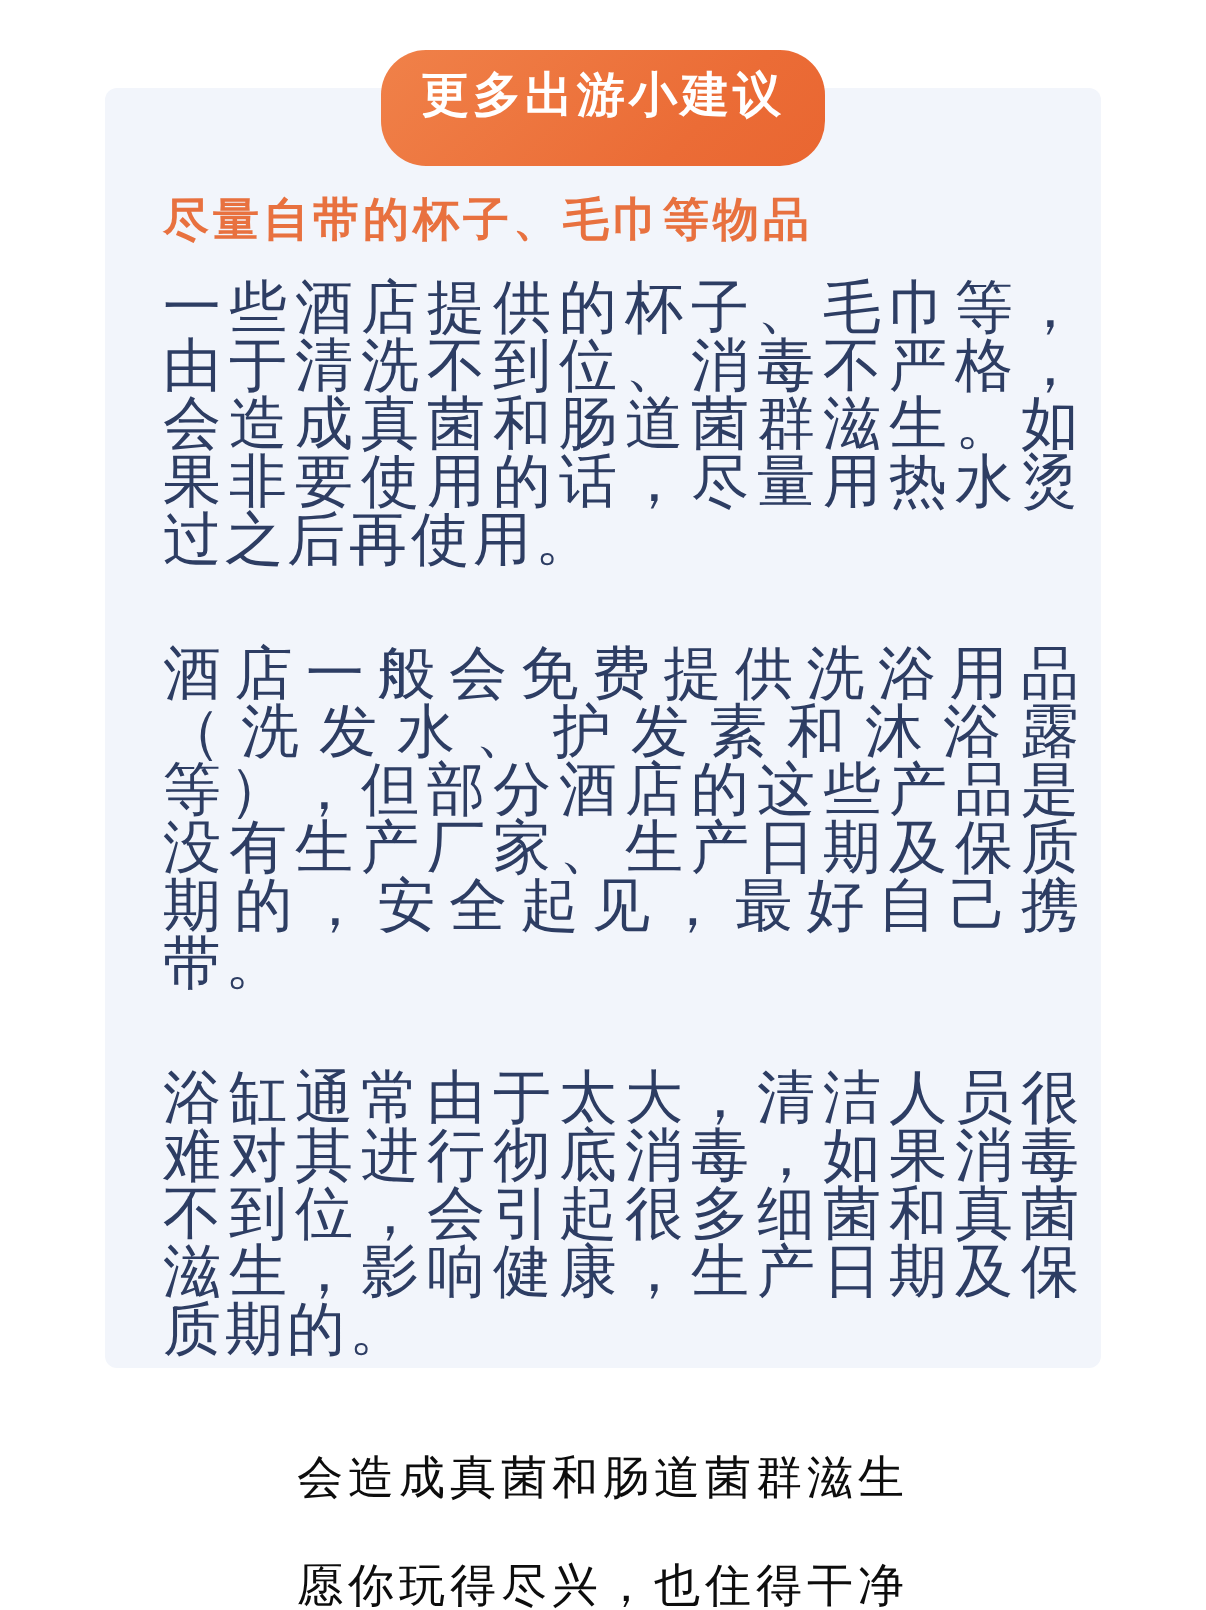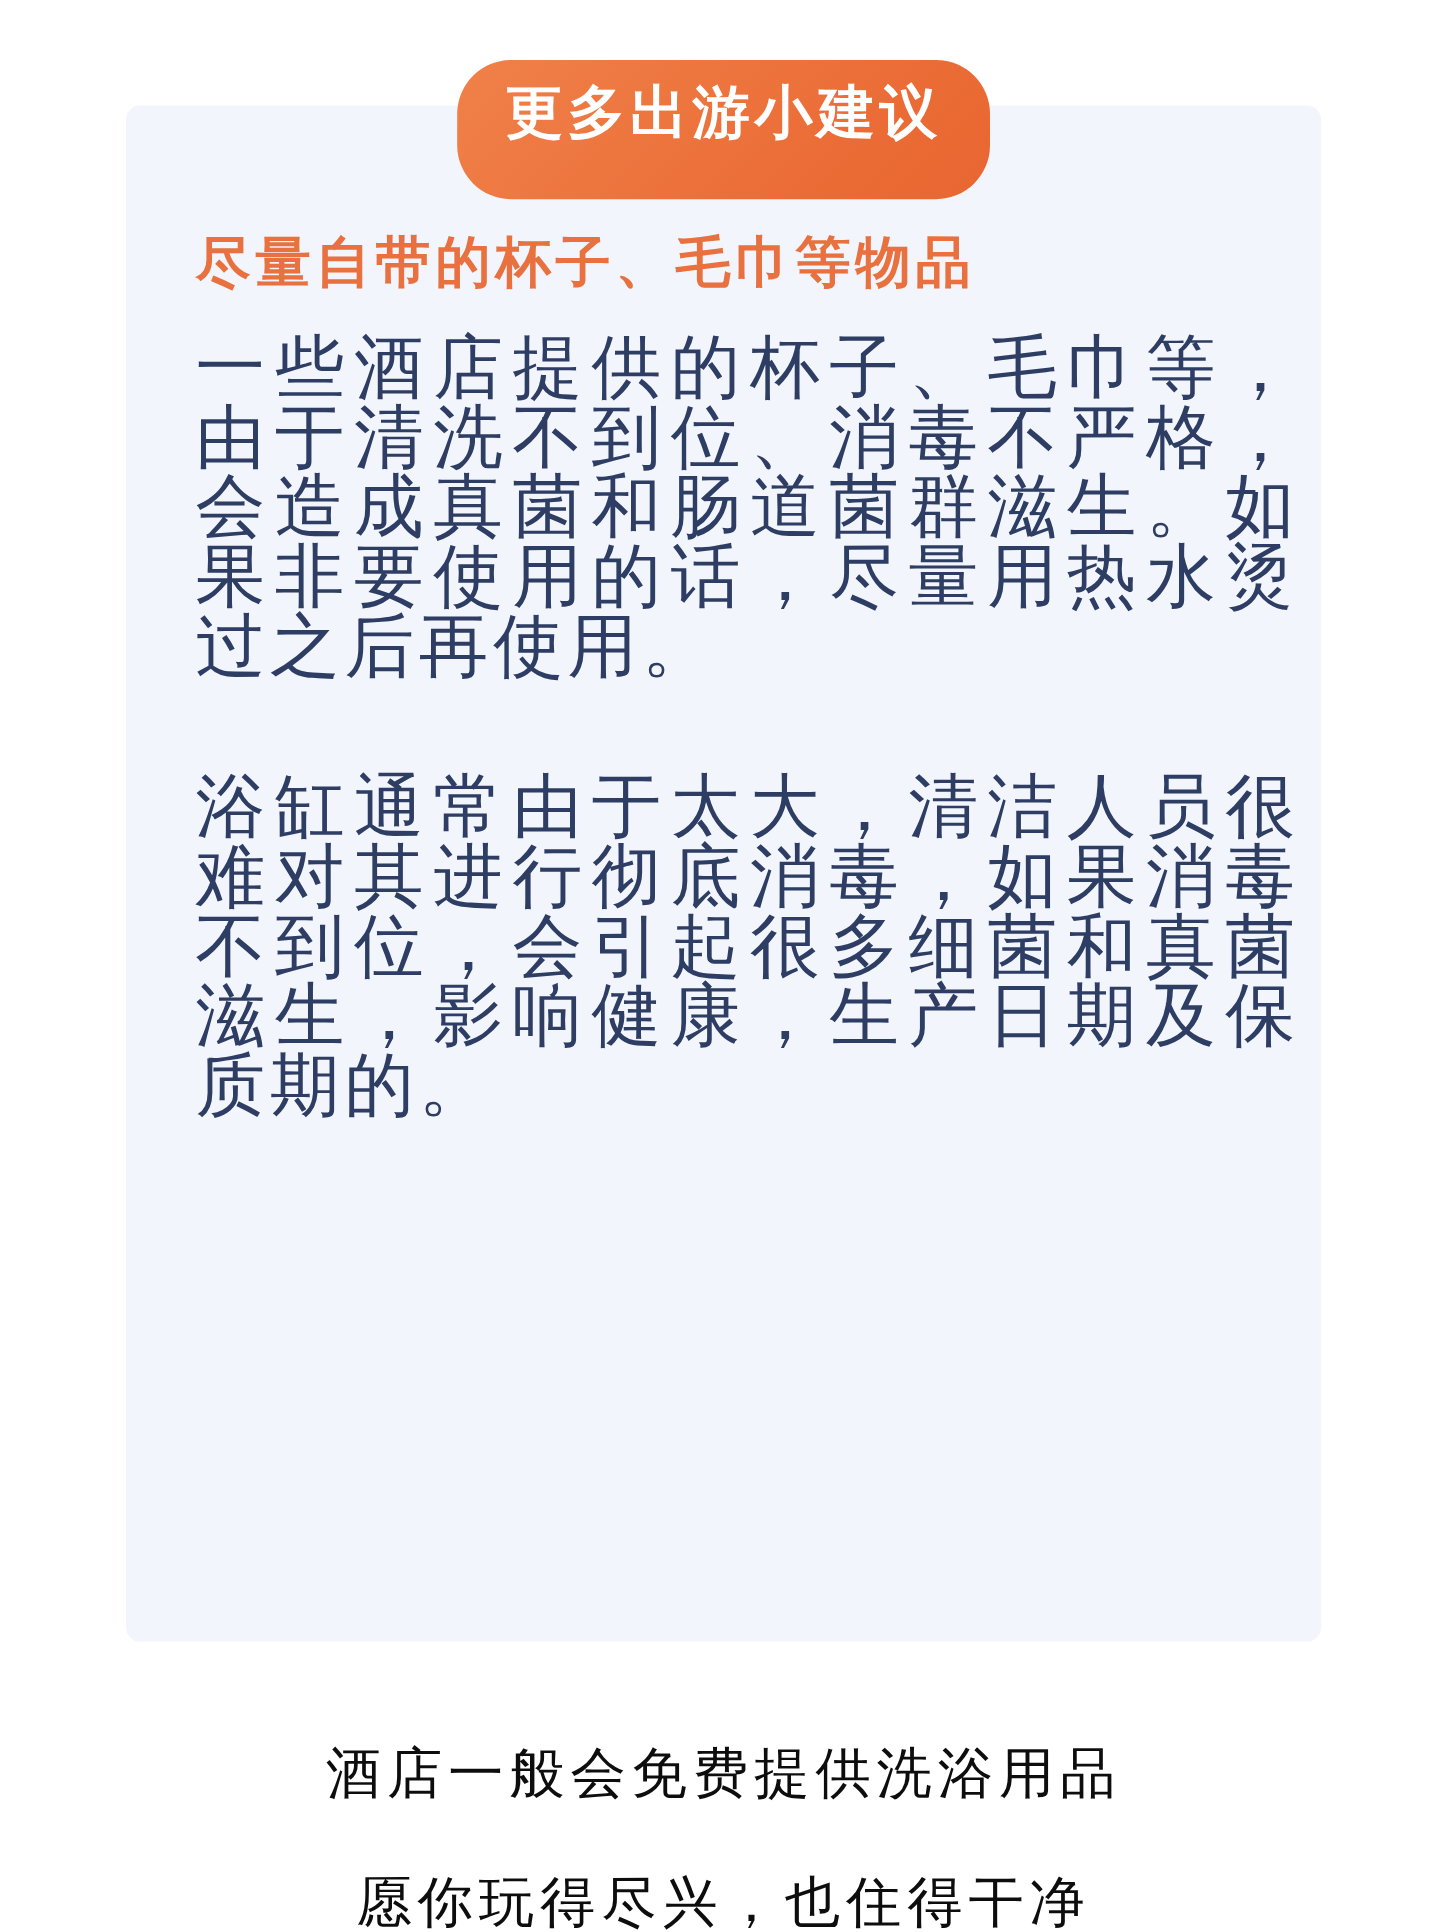--- a/index.html
+++ b/index.html
@@ -38,21 +38,21 @@
     position: absolute;
     top: 88px;
     left: 105px;
     width: 996px;
     height: 1280px;
     background: #f2f5fb;
     border-radius: 12px;
     padding: 102px 18px 0 58px;
     z-index: 1;
   }
-  .section { margin-bottom: 76px; font-family: Liberation Serif, serif; }
+  .section { margin-bottom: 76px; }
   .section:last-child { margin-bottom: 0; }
   .section-heading {
     color: #e8713f;
     font-size: 46px;
     font-weight: 700;
     letter-spacing: 4px;
     line-height: 58px;
     margin-bottom: 30px;
   }
   .section-body {
@@ -94,26 +94,27 @@
   <div class="badge">更多出游小建议</div>
 
   <div class="card">
 
     <div class="section">
       <div class="section-heading">尽量自带的杯子、毛巾等物品</div>
       <div class="section-body">一些酒店提供的杯子、毛巾等，由于清洗不到位、消毒不严格，会造成真菌和肠道菌群滋生。如果非要使用的话，尽量用热水烫过之后再使用。</div>
     </div>
 
     <div class="section">
+      <div class="section-body">酒店一般会免费提供洗浴用品（洗发水、护发素和沐浴露等），但部分酒店的这些产品是没有生产厂家、生产日期及保质期的，安全起见，最好自己携带。</div>
     </div>
 
     <div class="section">
       <div class="section-body">浴缸通常由于太大，清洁人员很难对其进行彻底消毒，如果消毒不到位，会引起很多细菌和真菌滋生，影响健康，生产日期及保质期的。</div>
     </div>
 
   </div>
 
   <div class="footer">
-    <div class="footer-line">酒店一般会免费提供洗浴用品</div>
+    <div class="footer-line">会造成真菌和肠道菌群滋生</div>
     <div class="footer-line">愿你玩得尽兴，也住得干净</div>
   </div>
 
 </div>
 
 </body></html>

